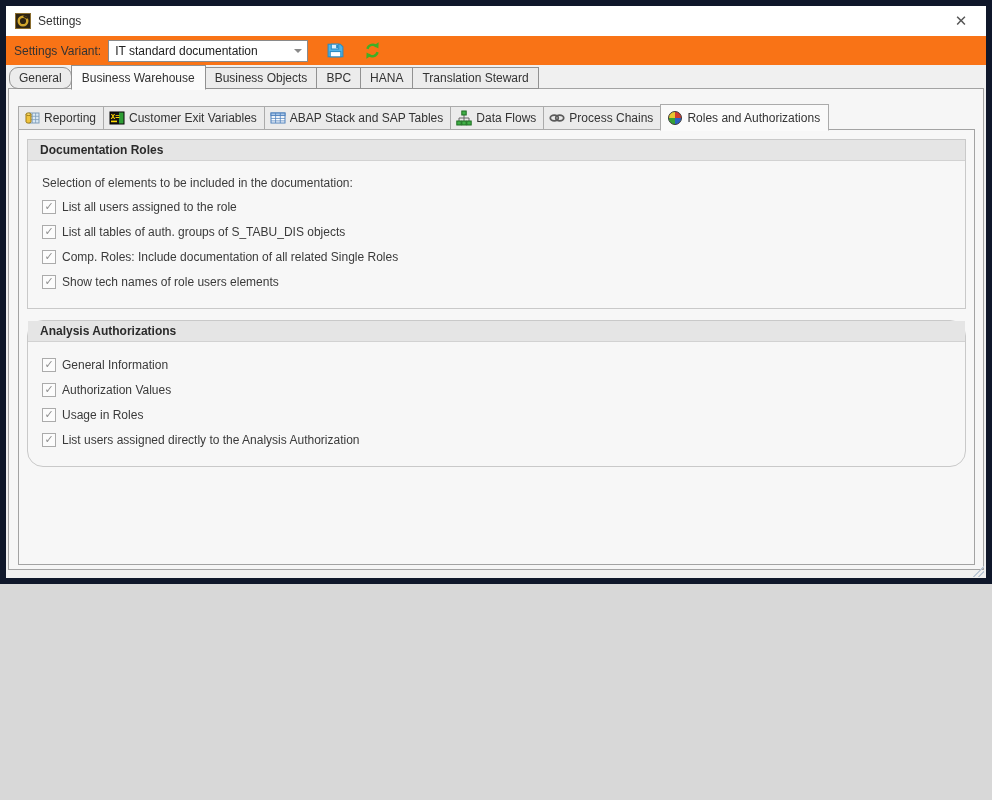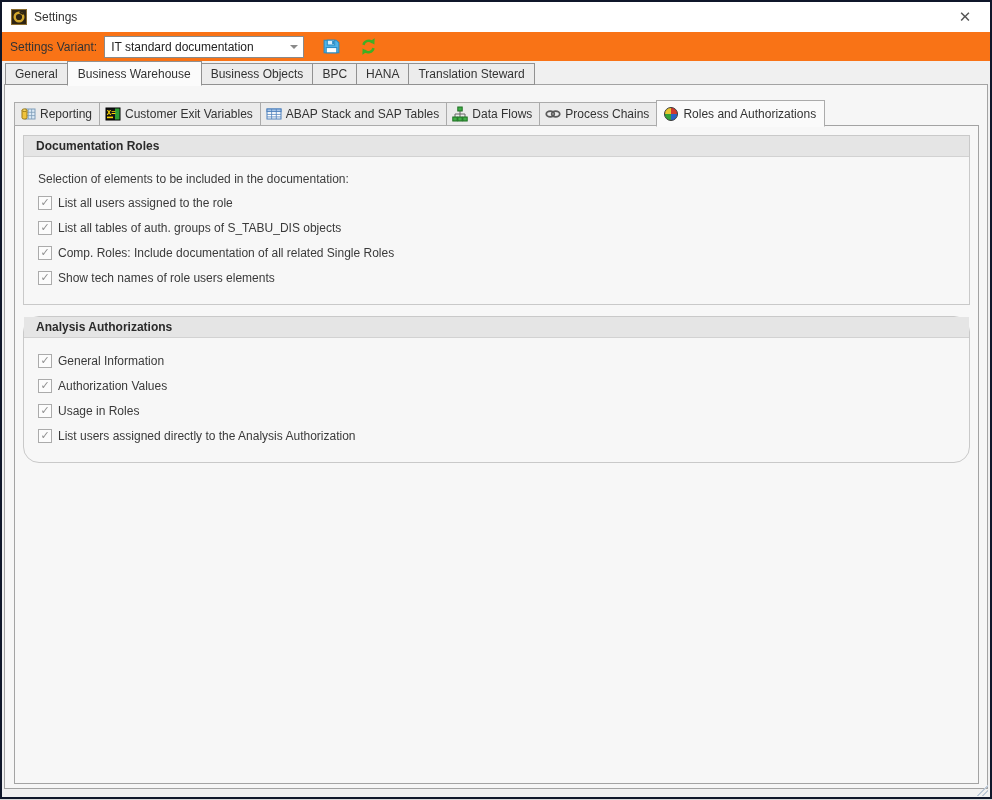--- a/index.html
+++ b/index.html
@@ -1,22 +1,22 @@
 <!DOCTYPE html>
 <html><head>
 <meta charset="utf-8">
 <style>
   * { box-sizing: border-box; margin: 0; padding: 0; }
   html,body { background:#d8d8d8; }
   body { font-family: "Liberation Sans", sans-serif; font-size: 12px; color:#3a3a3a; }
 
   .win {
     position: relative;
-    width: 992px; height: 799px;
-    border: 2px solid #0f172a;
+    width: 992px; height: 584px;
+    border: 6px solid #0f172a;
     background: #f0f0f0;
     overflow: hidden;
   }
 
   
   .titlebar {
     position:absolute; left:0; top:0; right:0; height:30px;
     background:#ffffff;
     display:flex; align-items:center; padding:0 9px; gap:7px;
   }
@@ -47,21 +47,21 @@
   
   .maintabs {
     position:absolute; left:3px; top:58px; height:25px;
     display:flex; align-items:flex-end; z-index:3;
   }
   .tab {
     background:#ececec; border:1px solid #919191;
     padding:3px 9px 3px; margin-left:-1px;
     color:#333; white-space:nowrap; position:relative;
   }
-  .tab:first-child { margin-left:0; }
+  .tab:first-child { margin-left:0;border-radius:9px; }
   .tab.active {
     background:#fbfbfb; border-bottom:1px solid #fbfbfb;
     padding:5px 10px 4px; margin-bottom:-1px; z-index:4;
   }
 
   
   .outerpanel {
     position:absolute; left:2px; right:2px; top:82px; bottom:8px;
     border:1px solid #a3a3a3; background:#f6f6f6;
   }

